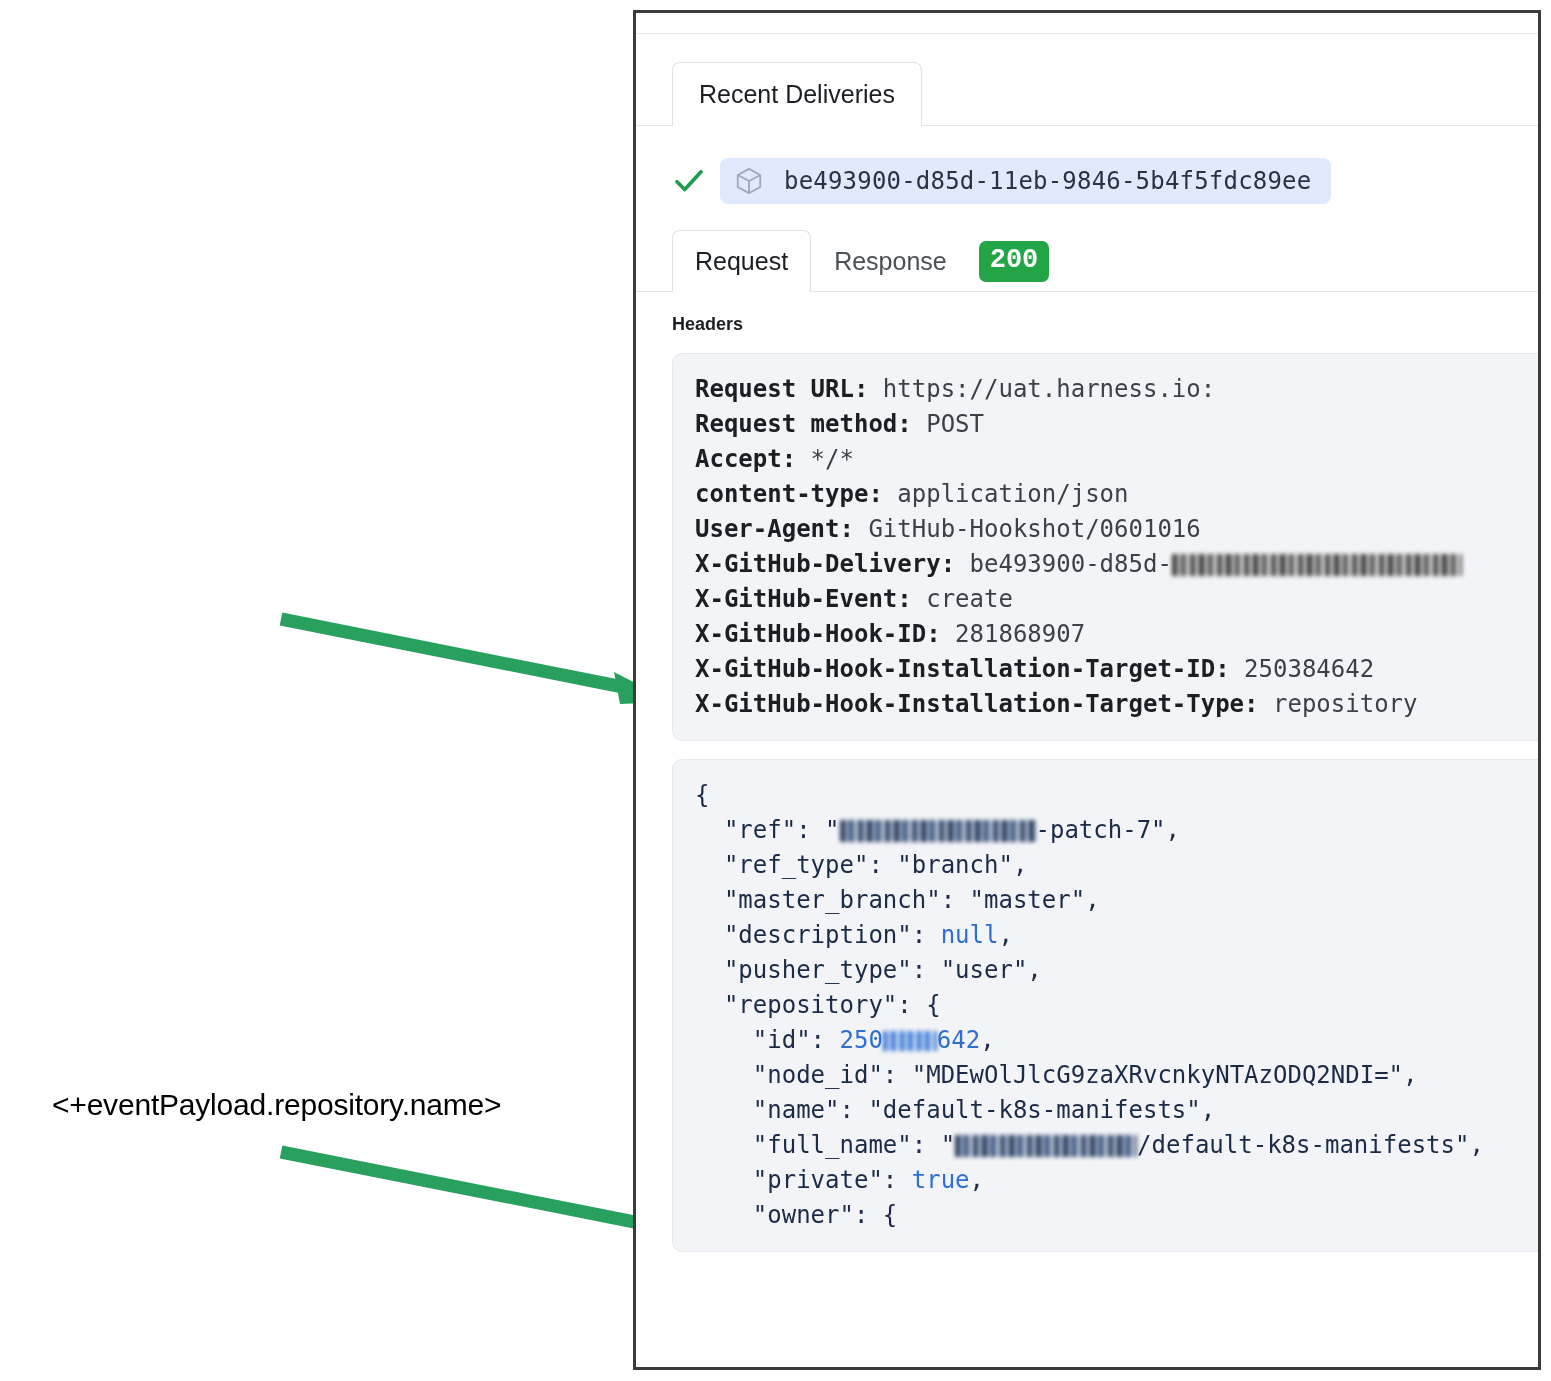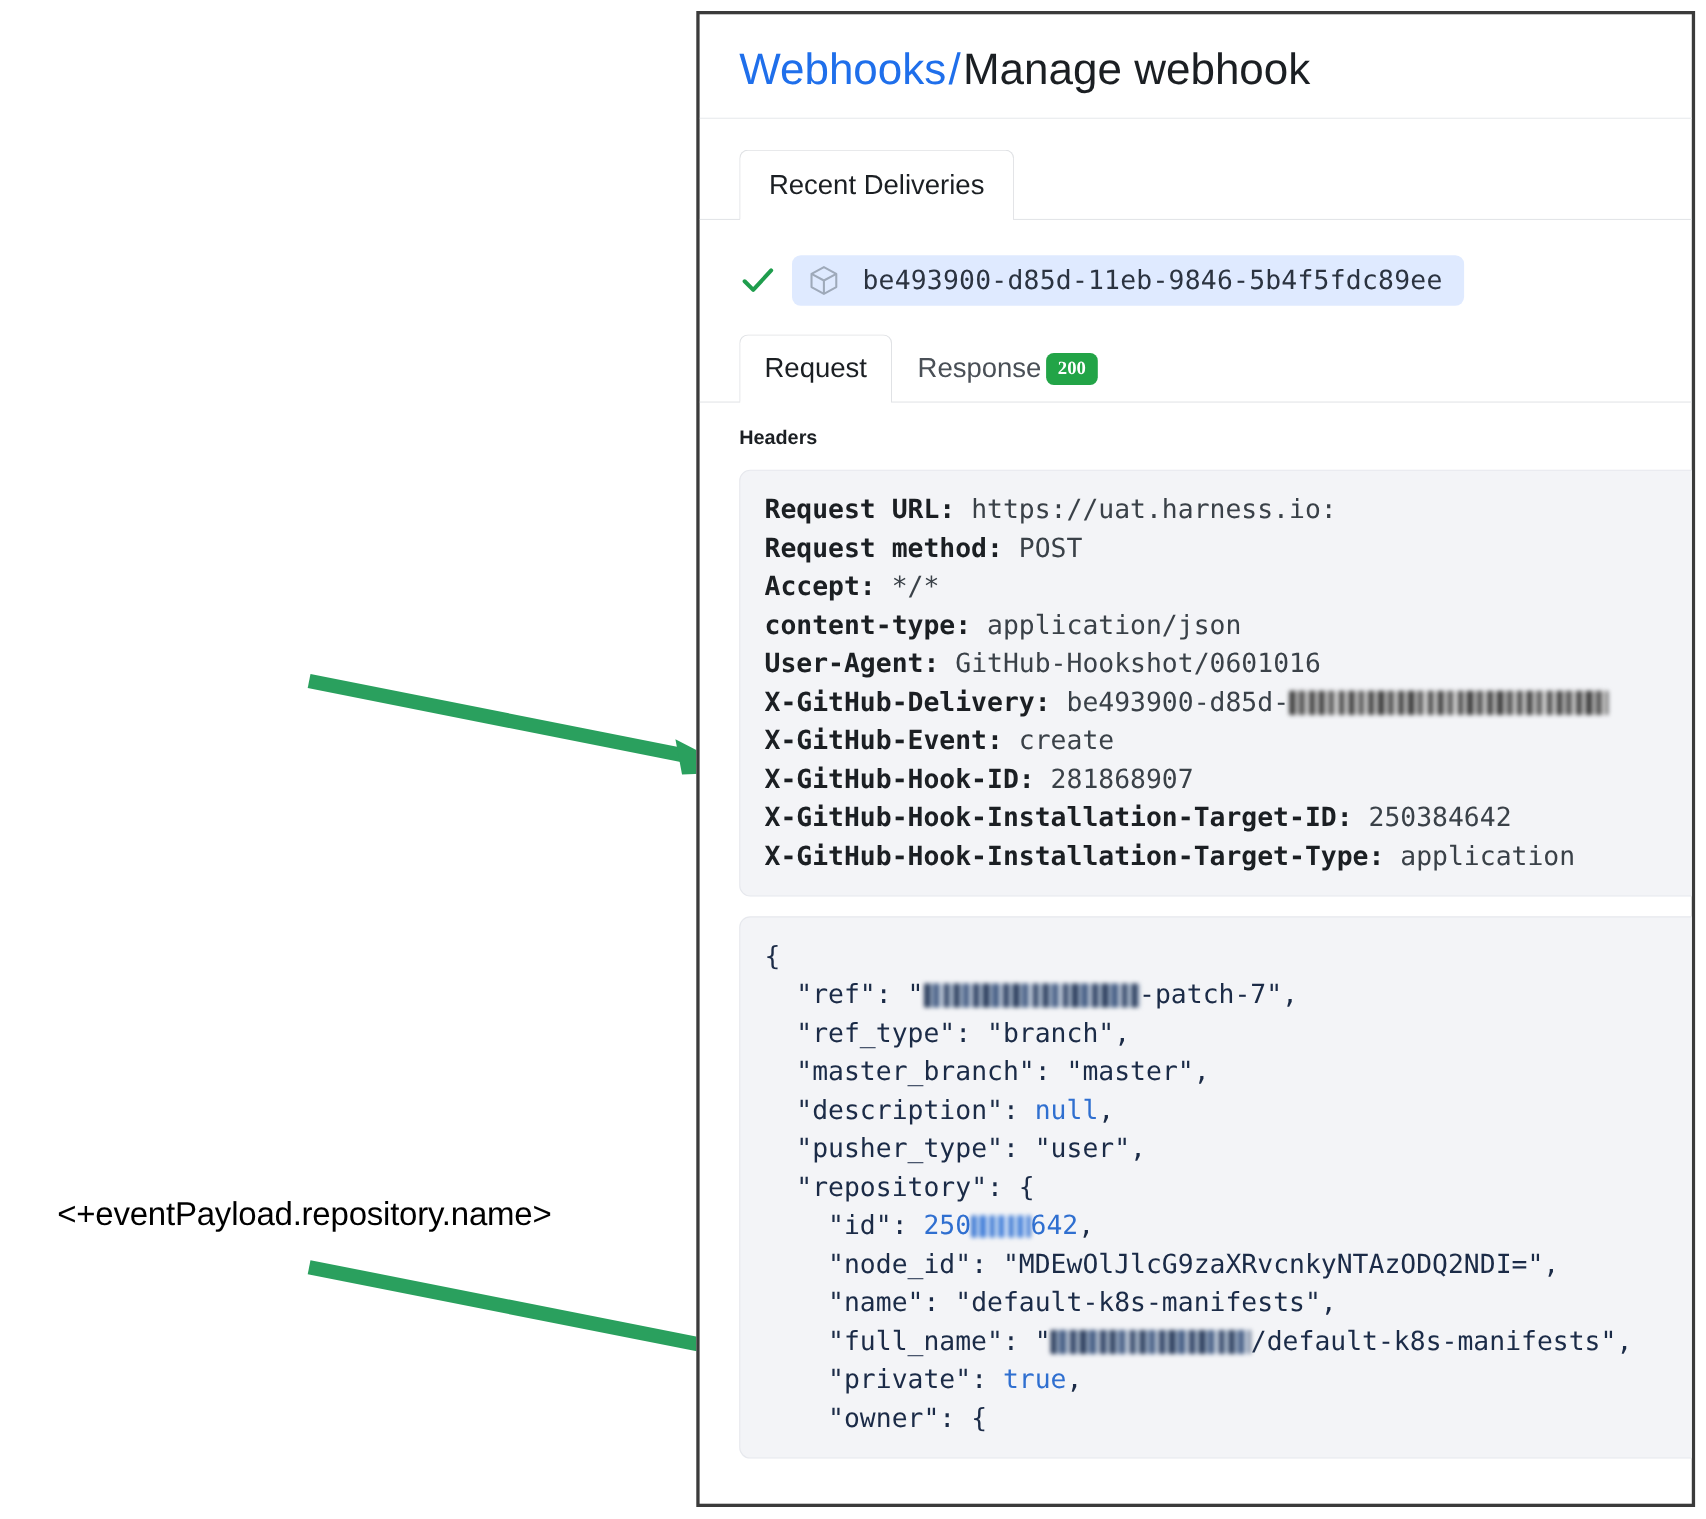--- a/index.html
+++ b/index.html
@@ -165,25 +165,25 @@
     z-index: 2;
   }
   .itab.active::after {
     content: "";
     position: absolute;
     left: 0; right: 0; bottom: -1px;
     height: 2px;
     background: #ffffff;
   }
   #status-badge {
-    margin-left: 4px;
+    margin-left: 32px;
     background: #22a447;
     color: #ffffff;
-    font-family: Liberation Serif, serif;
-    font-size: 17px;
+    font-family: Liberation Mono, monospace;
+    font-size: 27px;
     font-weight: bold;
     border-radius: 7px;
     padding: 3px 11px 4px;
     line-height: 1.25;
   }
 
   
   .section-title {
     font-size: 18px;
     font-weight: bold;
@@ -271,23 +271,20 @@
   <div class="annot" id="annot-payload">&lt;+eventPayload.repository.name&gt;</div>
 
   <svg class="arrow-svg" id="arrow-2" viewBox="0 0 780 180">
     <path d="M 281 32 L 690 113" stroke="#2aa05e" stroke-width="13" fill="none"></path>
     <path d="M 734 126 L 676 96 L 682 128 Z" fill="#2aa05e"></path>
   </svg>
 
   <div id="card">
     <div id="card-inner">
 
-      <div id="breadcrumb">
-        <span class="crumb-link">Webhooks</span><span class="crumb-sep">/</span><span class="crumb-current">Manage webhook</span>
-      </div>
 
       <div id="title-rule"></div>
 
       <div id="outer-tabs">
         <div class="otab active">
           <span>Recent Deliveries</span>
         </div>
       </div>
 
       <div id="delivery-row">
@@ -318,21 +315,21 @@
       <div class="code-panel" id="headers-panel">
         <div class="code-line"><span class="hk">Request URL:</span> <span class="hv">https://uat.harness.io:</span></div>
         <div class="code-line"><span class="hk">Request method:</span> <span class="hv">POST</span></div>
         <div class="code-line"><span class="hk">Accept:</span> <span class="hv">*/*</span></div>
         <div class="code-line"><span class="hk">content-type:</span> <span class="hv">application/json</span></div>
         <div class="code-line"><span class="hk">User-Agent:</span> <span class="hv">GitHub-Hookshot/0601016</span></div>
         <div class="code-line"><span class="hk">X-GitHub-Delivery:</span> <span class="hv">be493900-d85d-</span><span class="redact h" style="width:290px">xxxxxxxxxxxxx</span></div>
         <div class="code-line"><span class="hk">X-GitHub-Event:</span> <span class="hv">create</span></div>
         <div class="code-line"><span class="hk">X-GitHub-Hook-ID:</span> <span class="hv">281868907</span></div>
         <div class="code-line"><span class="hk">X-GitHub-Hook-Installation-Target-ID:</span> <span class="hv">250384642</span></div>
-        <div class="code-line"><span class="hk">X-GitHub-Hook-Installation-Target-Type:</span> <span class="hv">application</span></div>
+        <div class="code-line"><span class="hk">X-GitHub-Hook-Installation-Target-Type:</span> <span class="hv">repository</span></div>
       </div>
 
 
       <div class="code-panel" id="payload-panel">
         <div class="code-line"><span class="j-punc">{</span></div>
 
         <div class="code-line">  <span class="j-key">"ref"</span><span class="j-punc">: </span><span class="j-str">"</span><span class="redact" style="width:196px">xxxxxxxxx</span><span class="j-str">-patch-7</span><span class="j-str">"</span><span class="j-punc">,</span></div>
 
         <div class="code-line">  <span class="j-key">"ref_type"</span><span class="j-punc">: </span><span class="j-str">"branch"</span><span class="j-punc">,</span></div>
 

